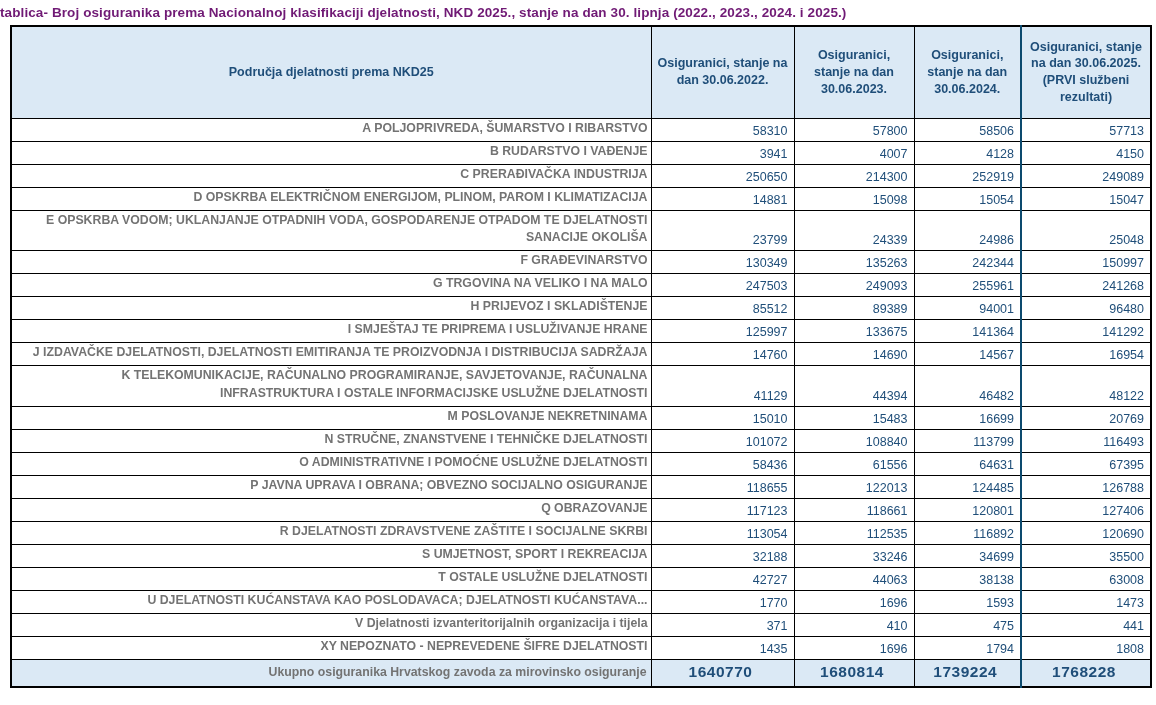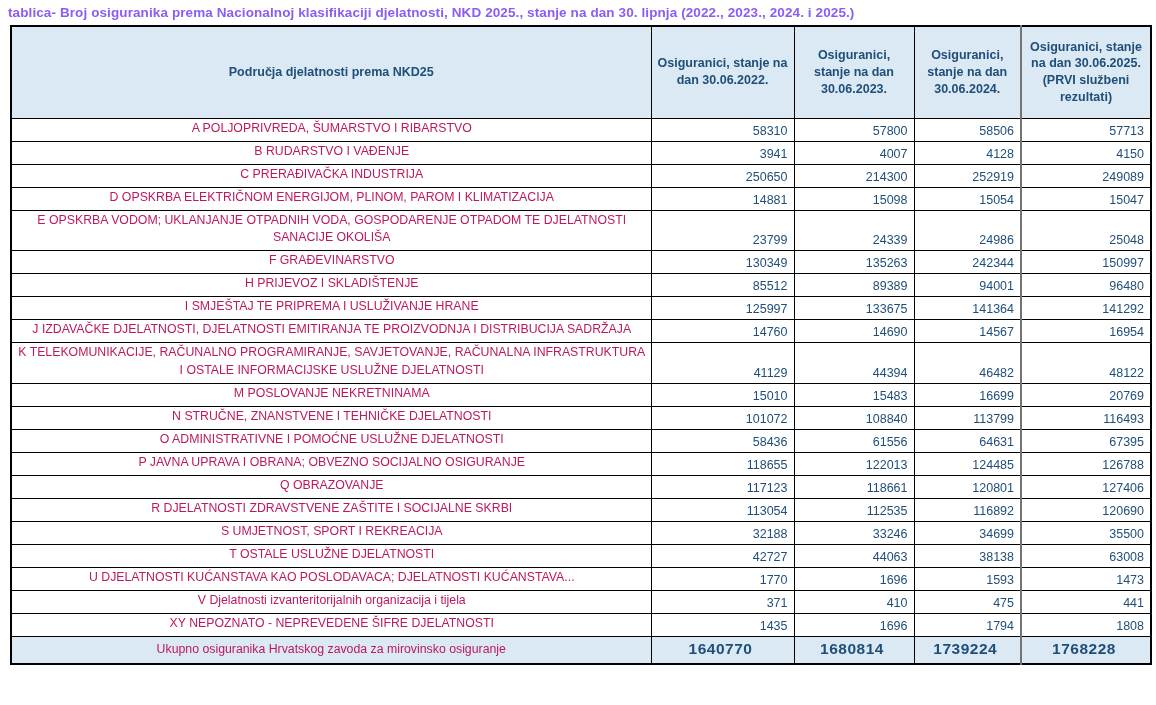--- a/index.html
+++ b/index.html
@@ -4,24 +4,24 @@
 <style>
   * { box-sizing: border-box; }
   html, body {
     margin: 0; padding: 0;
     width: 1156px; height: 705px;
     background: #ffffff;
     font-family: "Liberation Sans", sans-serif;
     overflow: hidden;
   }
   .page-title {
-    margin: 5px 0 5px 8px;
+    margin: 5px 0 5px 0;
     font-size: 13.5px;
     font-weight: bold;
-    color: #8b5cf6;
+    color: #701a75;
     letter-spacing: 0.1px;
   }
   table.nkd {
     border-collapse: collapse;
     margin-left: 10px;
     width: 1140px;
     table-layout: fixed;
     border: 2px solid #000;
   }
   .nkd th, .nkd td {
@@ -35,36 +35,36 @@
     font-size: 12.5px;
     height: 92px;
     text-align: center;
     vertical-align: middle;
     padding: 2px 6px;
     line-height: 1.35;
   }
   .nkd th.col-label { padding: 2px 28px; }
   .nkd td { height: 23px; }
   .nkd td.label {
-    color: #be185d;
-    font-weight: normal;
+    color: #737373;
+    font-weight: bold;
     font-size: 12.3px;
-    text-align: center;
+    text-align: right;
     vertical-align: bottom;
     padding: 1px 3px 3px 4px;
     line-height: 1.45;
   }
   .nkd td.num {
     color: #1f4e79;
     font-size: 12.5px;
     text-align: right;
     vertical-align: bottom;
     padding: 1px 6px 3px 2px;
   }
-  .nkd .c5 { border-left: 2px solid #737373; }
+  .nkd .c5 { border-left: 2px solid #0c4a6e; }
   .nkd tr.total td {
     background: #dbe9f5;
     border-top: 1px solid #000;
     height: 28px;
   }
   .nkd tr.total td.label {
     font-size: 12.3px;
     vertical-align: middle;
     padding: 2px 4px;
   }
@@ -135,20 +135,27 @@
         <td class="num c5">25048</td>
       </tr>
       <tr>
         <td class="label">F GRAĐEVINARSTVO</td>
         <td class="num">130349</td>
         <td class="num">135263</td>
         <td class="num">242344</td>
         <td class="num c5">150997</td>
       </tr>
       <tr>
+        <td class="label">G TRGOVINA NA VELIKO I NA MALO</td>
+        <td class="num">247503</td>
+        <td class="num">249093</td>
+        <td class="num">255961</td>
+        <td class="num c5">241268</td>
+      </tr>
+      <tr>
         <td class="label">H PRIJEVOZ I SKLADIŠTENJE</td>
         <td class="num">85512</td>
         <td class="num">89389</td>
         <td class="num">94001</td>
         <td class="num c5">96480</td>
       </tr>
       <tr>
         <td class="label">I SMJEŠTAJ TE PRIPREMA I USLUŽIVANJE HRANE</td>
         <td class="num">125997</td>
         <td class="num">133675</td>

